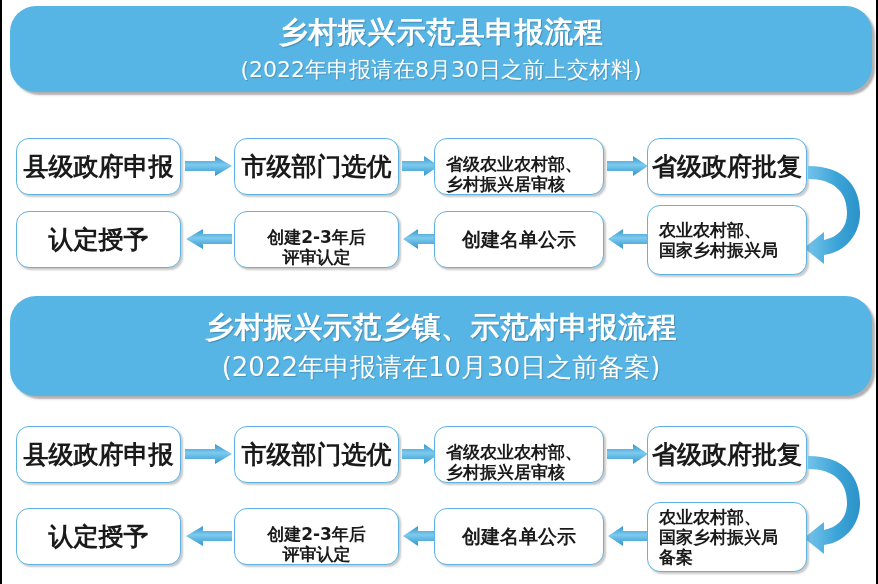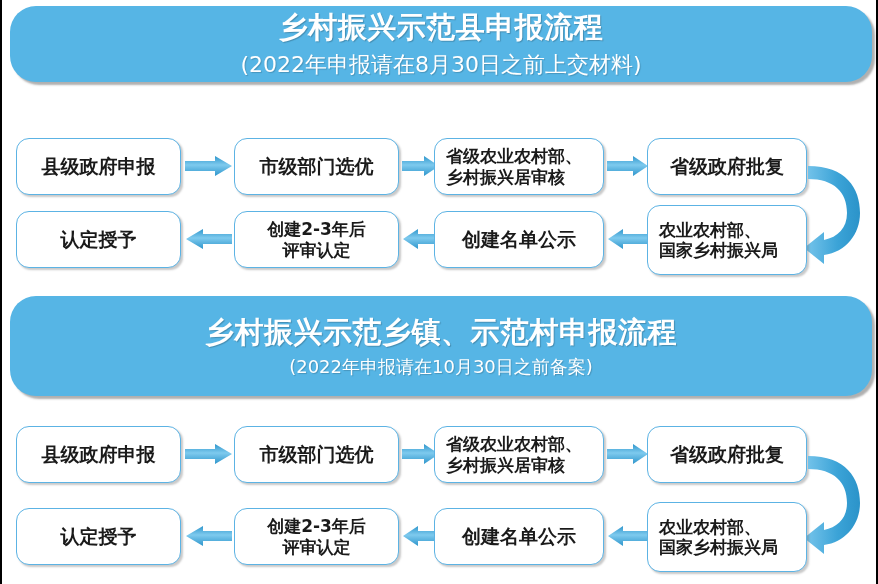--- a/index.html
+++ b/index.html
@@ -40,46 +40,46 @@
     font-weight: bold;
     letter-spacing: 0.5px;
     text-shadow: 1px 1px 1px rgba(0,0,0,0.22);
     white-space: nowrap;
   }
   .banner-sub {
     color: #ffffff;
     white-space: nowrap;
     text-shadow: 1px 1px 1px rgba(0,0,0,0.18);
   }
-  #banner-1 { top: 6px;  height: 76px; }
+  #banner-1 { top: 6px;  height: 86px; }
   #banner-2 { top: 296px; height: 100px; }
   #banner-1 .banner-title { font-size: 29px; margin-bottom: 2px; }
   #banner-1 .banner-sub   { font-size: 22px; text-align: center; }
   #banner-2 .banner-title { font-size: 29px; margin-bottom: 2px; }
-  #banner-2 .banner-sub   { font-size: 18px; }
+  #banner-2 .banner-sub   { font-size: 26px; }
 
   
   .node {
     position: absolute;
     background: #ffffff;
     border: 1.6px solid #5cb3e4;
     border-radius: 13px;
     box-shadow: 2px 2px 2px rgba(120,120,120,0.40);
     display: flex;
     align-items: center;
     justify-content: center;
     box-sizing: border-box;
     color: #1a1a1a;
     font-weight: bold;
     text-align: center;
     line-height: 1.18;
   }
   .node .line { display: block; white-space: nowrap; }
-  .node.one-line  { font-size: 19px; }
-  .node.two-line  { font-size: 17px; }
+  .node.one-line  { font-size: 25px; }
+  .node.two-line  { font-size: 17px; align-items: flex-end; }
   .node.three-line{ font-size: 17px; }
   .node.three-line, .node.two-line { justify-content: center; }
   .node.left-text { justify-content: flex-start; padding-left: 11px; text-align: left; }
 
   
   .arrow {
     position: absolute;
     height: 22px;
   }
   .arrow svg { display: block; width: 100%; height: 100%; }
@@ -361,16 +361,17 @@
       </linearGradient>
         </defs>
       <polygon points="41,6 16,6 16,1 1,11 16,21 16,16 41,16" fill="url(#bl3)"></polygon>
     </svg>
   </div>
 
   <div class="node three-line left-text" style="left:645px; top:502px; width:160px; height:70px;">
     <div>
       <span class="line">农业农村部、</span>
       <span class="line">国家乡村振兴局</span>
+      <span class="line">备案</span>
     </div>
   </div>
 
 </div>
 
 </body></html>

